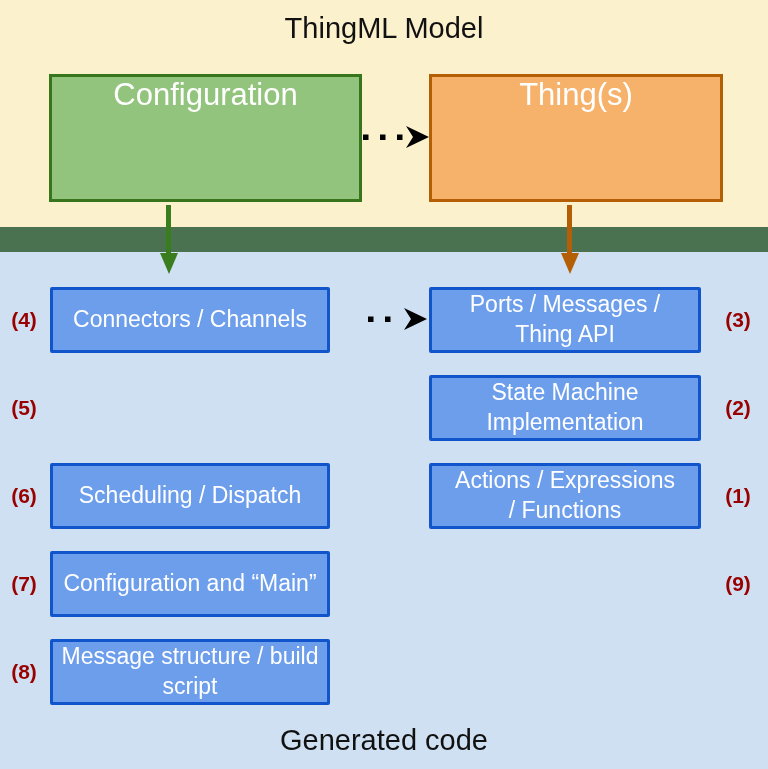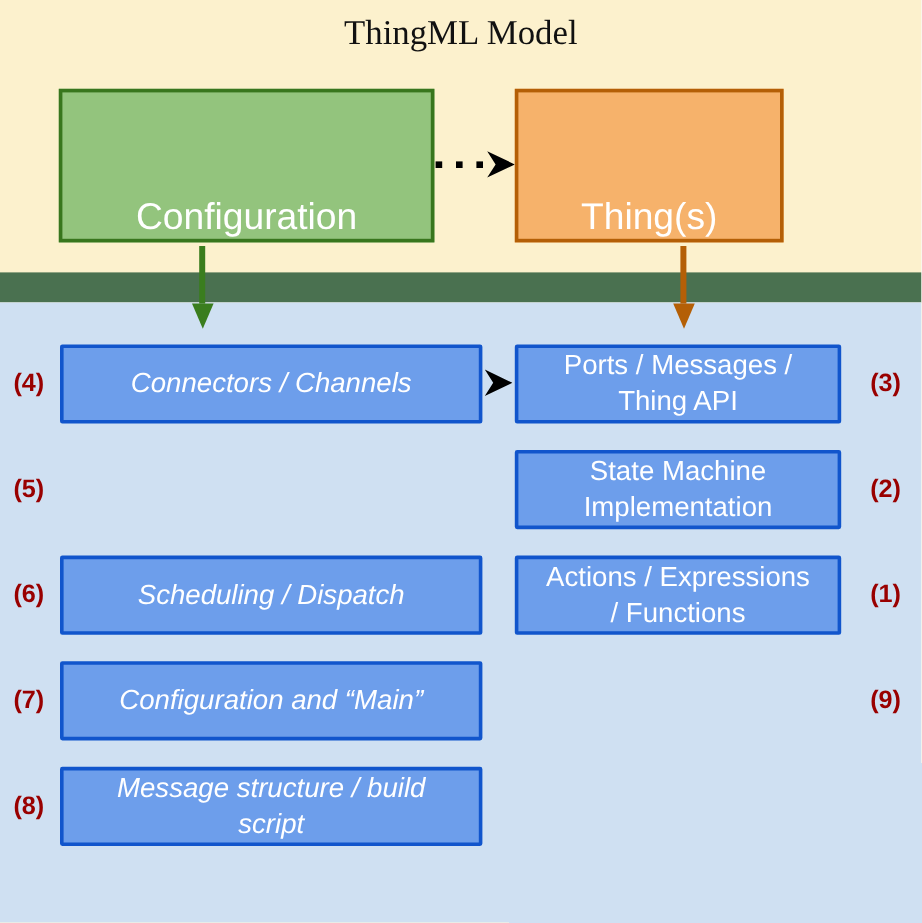--- a/index.html
+++ b/index.html
@@ -17,38 +17,38 @@
     position: absolute; left: 0; top: 227px; width: 768px; height: 25px;
     background: var(--band, #4A7150);
   }
   .bottom-bg {
     position: absolute; left: 0; top: 252px; width: 768px; height: 517px;
     background: var(--bottom-bg, #CFE0F2);
   }
   
   .big-title {
     position: absolute; left: 0; width: 768px; text-align: center;
-    font-family: Liberation Serif, serif;
+    font-family: Liberation Sans, sans-serif;
     font-size: 29px; color: #111111; letter-spacing: 0px;
   }
   .top-title { top: 12px; }
   .bottom-caption { top: 724px; }
   
   .model-box {
     position: absolute; top: 74px; height: 128px;
-    display: flex; align-items: flex-end; justify-content: center;
+    display: flex; align-items: flex-start; justify-content: center;
     color: #ffffff; font-size: 31px; text-align: center;
   }
   .config-box {
     left: 49px; width: 313px;
     background: var(--config-fill, #93C47D);
     border: 3px solid var(--config-border, #38761D);
   }
   .thing-box {
-    left: 429px; width: 224px;
+    left: 429px; width: 294px;
     background: var(--thing-fill, #F6B26B);
     border: 3px solid var(--thing-border, #B45F06);
   }
   
   .varrow-shaft { position: absolute; width: 5px; height: 48px; top: 205px; }
   .varrow-head {
     position: absolute; top: 253px; width: 0; height: 0;
     border-left: 9px solid transparent; border-right: 9px solid transparent;
     border-top: 21px solid #000;
   }
@@ -63,21 +63,21 @@
   
   .gbox {
     position: absolute; height: 66px;
     background: var(--gen-fill, #6D9EEB);
     border: 3px solid var(--gen-border, #1155CC);
     border-radius: 2px;
     display: flex; align-items: center; justify-content: center;
     color: #ffffff; font-size: 23px; line-height: 1.3;
     text-align: center; white-space: pre-line;
   }
-  .lcol { left: 50px; width: 352px; font-style: italic; }
+  .lcol { left: 50px; width: 280px; }
   .rcol { left: 429px; width: 272px; }
   .row1 { top: 287px; }
   .row2 { top: 375px; }
   .row3 { top: 463px; }
   .row4 { top: 551px; }
   .row5 { top: 639px; }
   
   .num {
     position: absolute; height: 66px; display: flex;
     align-items: center; justify-content: center;
@@ -139,14 +139,15 @@
   <div class="num num-left row2">(5)</div>
   <div class="num num-left row3">(6)</div>
   <div class="num num-left row4">(7)</div>
   <div class="num num-left row5">(8)</div>
 
   <div class="num num-right row1">(3)</div>
   <div class="num num-right row2">(2)</div>
   <div class="num num-right row3">(1)</div>
   <div class="num num-right row4">(9)</div>
 
+  <div class="big-title bottom-caption">Generated code</div>
 
 </div>
 
 </body></html>

